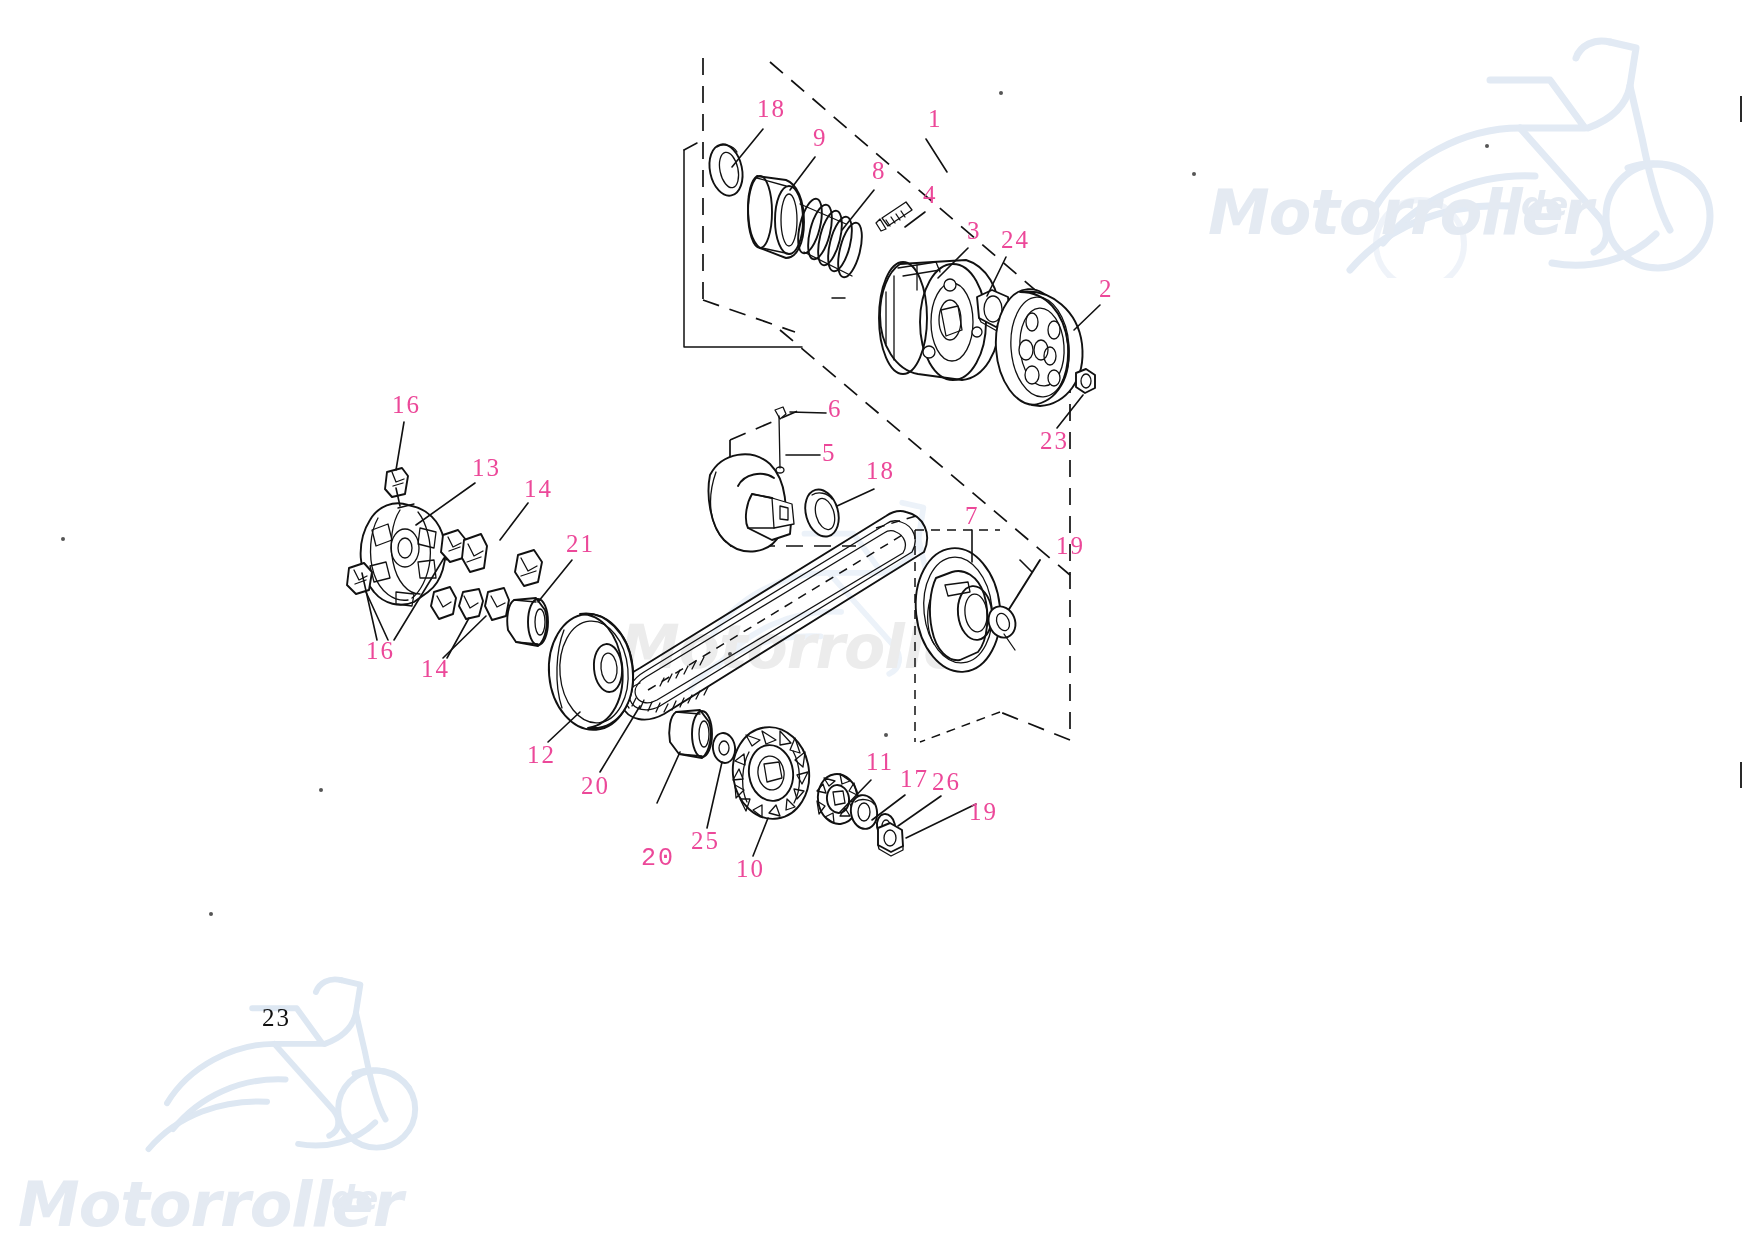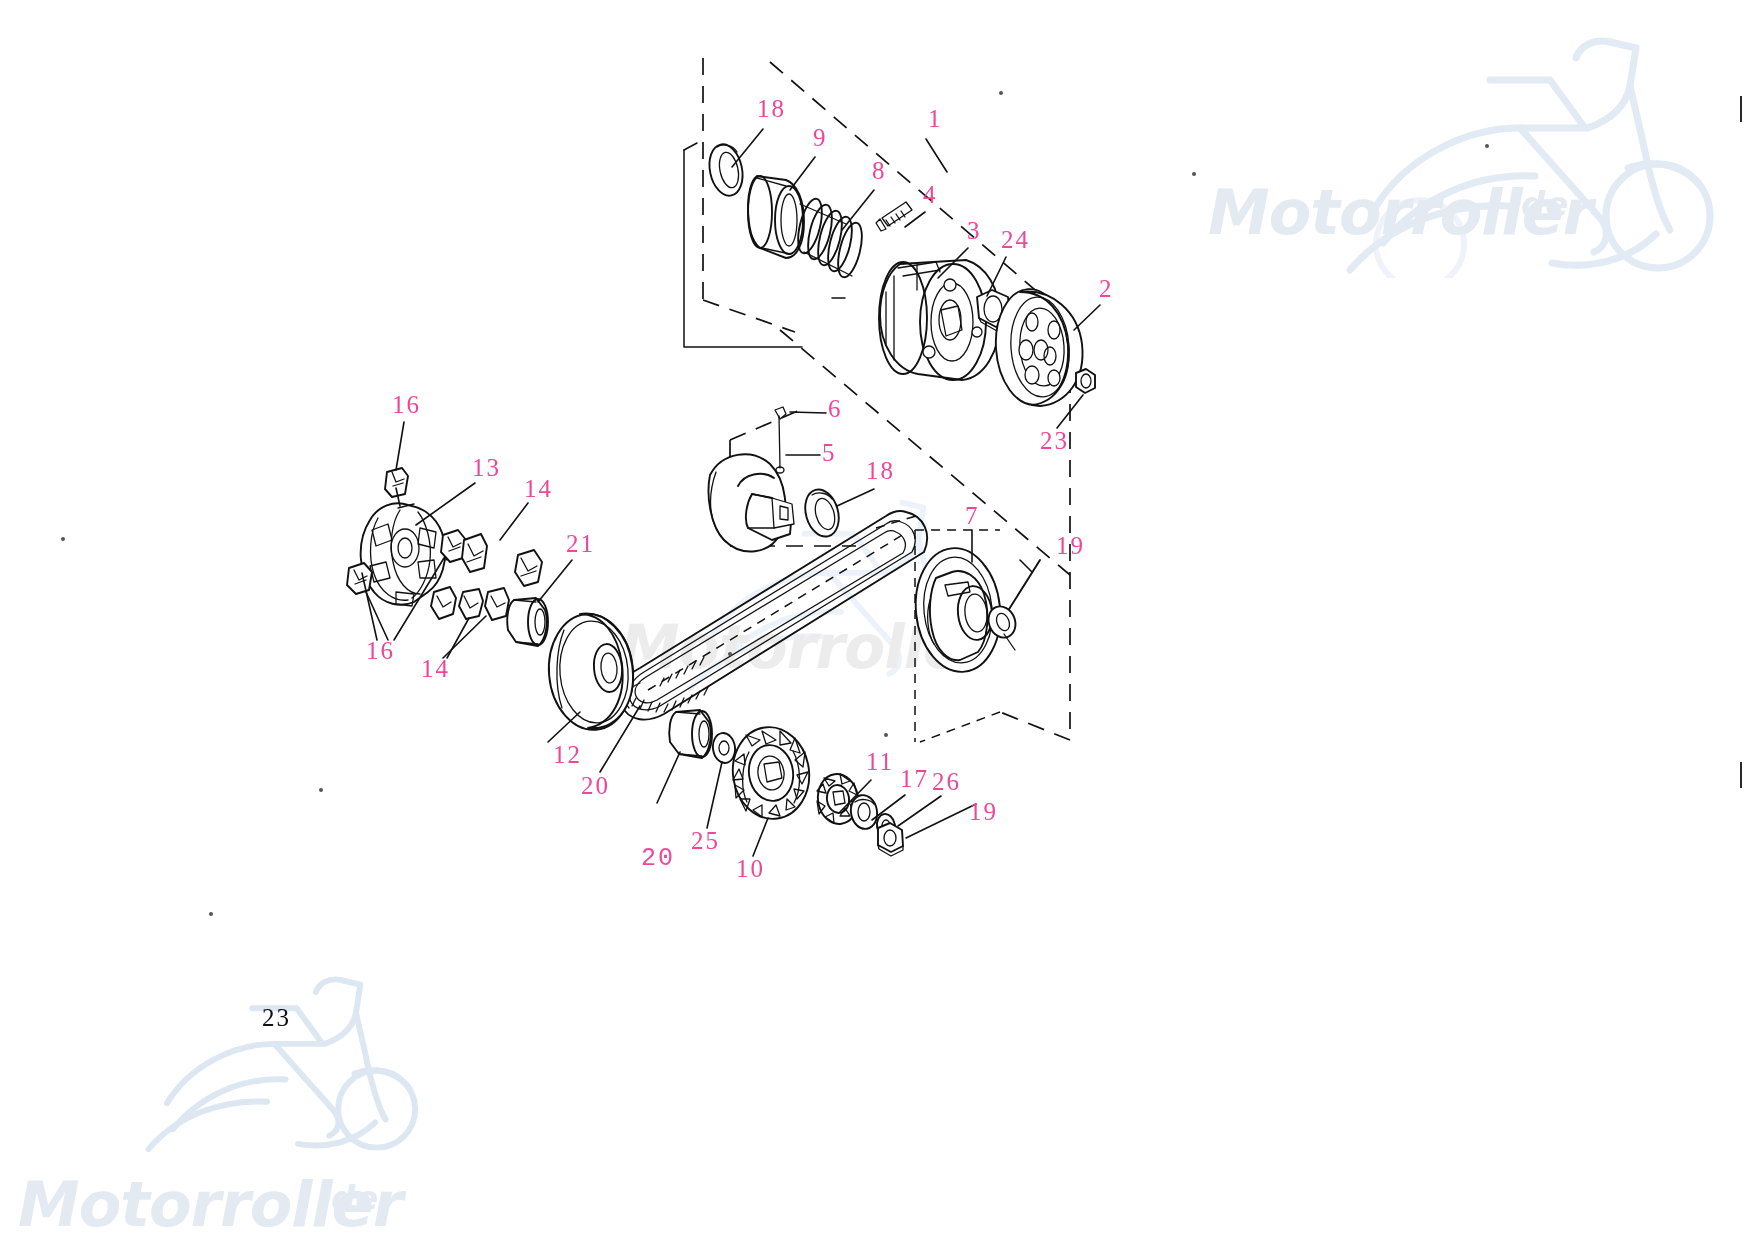--- a/index.html
+++ b/index.html
@@ -574,21 +574,21 @@
   <div class="callout-label" style="left:822px;  top:440px;">5</div>
   <div class="callout-label" style="left:866px; top:458px;">18</div>
   <div class="callout-label" style="left:965px;  top:503px;">7</div>
   <div class="callout-label" style="left:1008px; top:533px;margin-left:48px;">19</div>
   <div class="callout-label" style="left:392px; top:392px;">16</div>
   <div class="callout-label" style="left:472px;  top:455px;">13</div>
   <div class="callout-label" style="left:524px; top:476px;">14</div>
   <div class="callout-label" style="left:566px;  top:531px;">21</div>
   <div class="callout-label" style="left:366px; top:638px;">16</div>
   <div class="callout-label" style="left:421px; top:656px;">14</div>
-  <div class="callout-label" style="left:527px;  top:742px;margin-left:26px;">12</div>
+  <div class="callout-label" style="left:527px;  top:742px;">12</div>
   <div class="callout-label" style="left:581px;  top:773px;">20</div>
   <div class="callout-label" style="left:641px;  top:846px;font-family:Liberation Mono, monospace;">20</div>
   <div class="callout-label" style="left:691px;  top:828px;">25</div>
   <div class="callout-label" style="left:736px;  top:856px;">10</div>
   <div class="callout-label" style="left:866px;  top:749px;">11</div>
   <div class="callout-label" style="left:900px;  top:766px;">17</div>
   <div class="callout-label" style="left:932px;  top:769px;">26</div>
   <div class="callout-label" style="left:969px;  top:799px;">19</div>
 
   <div id="page-number">23</div>

